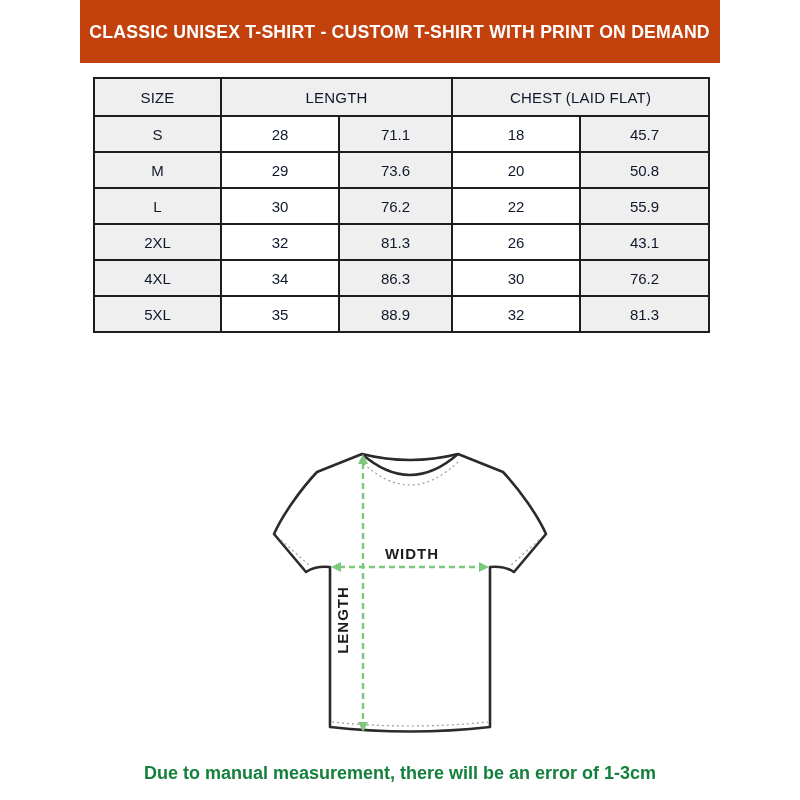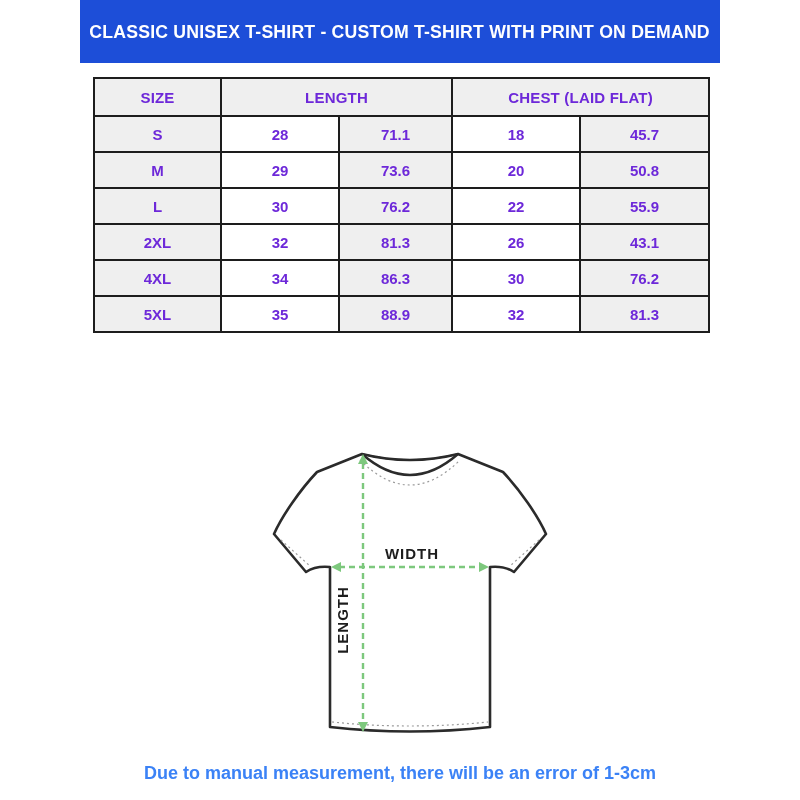--- a/index.html
+++ b/index.html
@@ -6,53 +6,53 @@
   html,body { background:#ffffff; }
   body {
     width:800px; height:800px; position:relative;
     font-family:"Liberation Sans", sans-serif;
     overflow:hidden;
   }
 
   
   .banner {
     position:absolute; left:80px; top:0; width:640px; height:63px;
-    background:#1d4ed8; color:#ffffff;
+    background:#c2410c; color:#ffffff;
     display:flex; align-items:center; justify-content:center;
   }
   .banner-title {
     font-weight:bold; font-size:19px; letter-spacing:0.2px;
     transform:scaleX(0.93); white-space:nowrap; transform-origin:center;
   }
 
   
   .size-table {
     position:absolute; left:93px; top:77px; width:615px;
     border-collapse:collapse; table-layout:fixed;
   }
   .size-table th, .size-table td {
     border:2px solid #1d1d1d; text-align:center; vertical-align:middle;
-    font-weight:bold; color:#6d28d9; background:#ffffff;
+    font-weight:normal; color:#0f172a; background:#ffffff;
   }
   .size-table th { height:38px; font-size:15px; letter-spacing:0.2px; }
   .size-table td { height:36px; font-size:15px; }
   .shaded { background:#efefef !important; }
 
   
   .diagram {
     position:absolute; left:260px; top:442px; width:300px; height:300px;
   }
   .diagram svg { display:block; width:300px; height:300px; }
   .dim-label { font-family:"Liberation Sans", sans-serif; font-weight:bold;
                font-size:15px; letter-spacing:1px; fill:#1d1d1d; }
 
   
   .footer-note {
     position:absolute; left:0; top:763px; width:800px;
-    text-align:center; color:#3b82f6; font-weight:bold; font-size:18px;
+    text-align:center; color:#15803d; font-weight:bold; font-size:18px;
   }
 </style>
 </head>
 <body>
 
 <div class="banner">
   <div class="banner-title">CLASSIC UNISEX T-SHIRT - CUSTOM T-SHIRT WITH PRINT ON DEMAND</div>
 </div>
 
 <table class="size-table">

